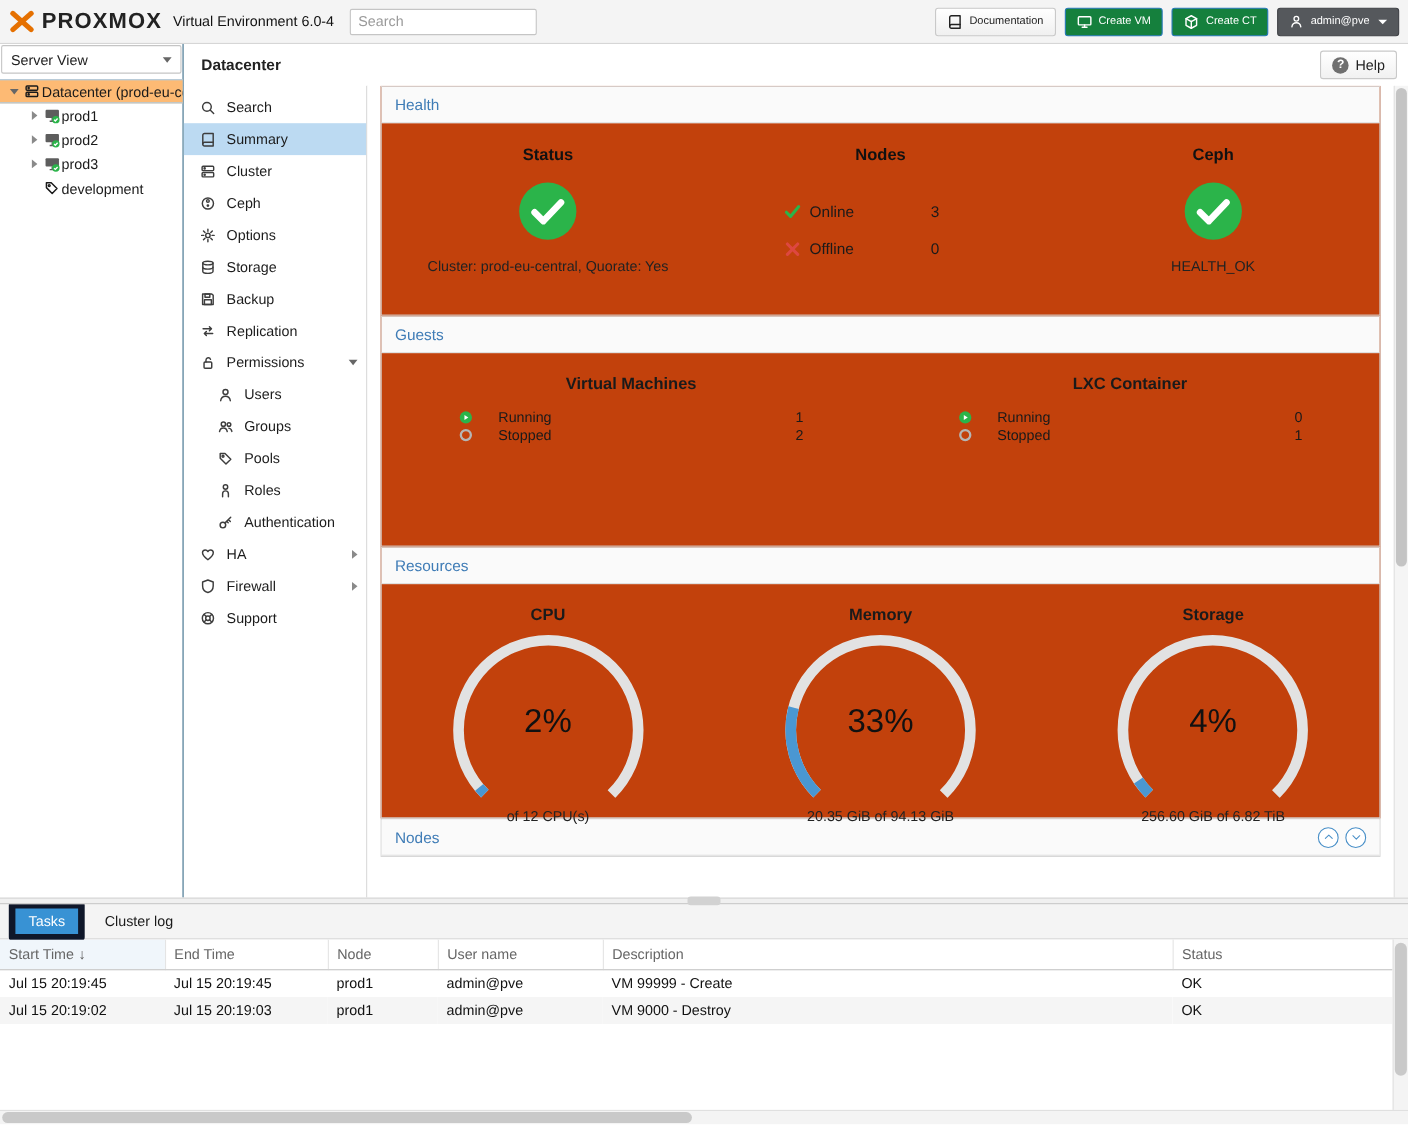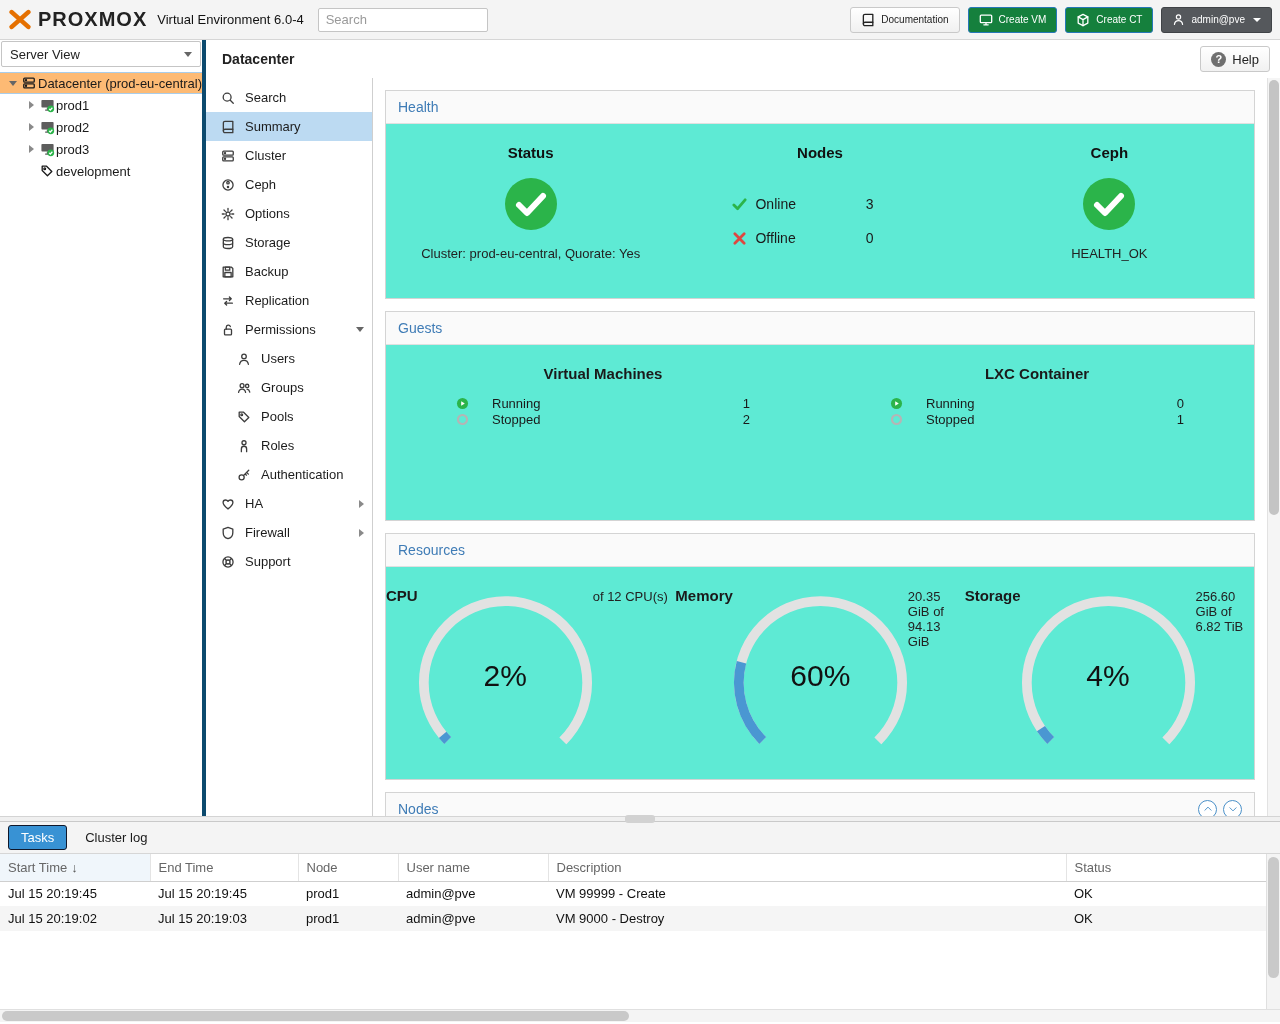--- a/index.html
+++ b/index.html
@@ -16,21 +16,21 @@
   .global-search::placeholder { color:#9a9a9a; }
   .hdr-spacer { flex:1; }
   .hdr-btn { display:inline-flex; align-items:center; gap:6px; height:26px; padding:0 10px; border-radius:3px; font-size:10px; cursor:pointer; margin-left:8px; white-space:nowrap; }
   .btn-light { background:linear-gradient(#ffffff,#f0f0f0); border:1px solid #c9c9c9; color:#222; }
   .btn-blue { background:#15803d; border:1px solid #2678b8; color:#fff; }
   .btn-dark { background:#55585c; border:1px solid #404347; color:#fff; }
   .caret-down-w { width:0; height:0; border-left:4px solid transparent; border-right:4px solid transparent; border-top:4px solid #fff; margin-left:2px; }
 
   
   #main-row { display:flex; height:776px; }
-  #tree-panel { width:206px; border-right:4px solid #0c4a6e; background:#fff; display:flex; flex-direction:column; }
+  #tree-panel { width:167px; border-right:1px solid #0c4a6e; background:#fff; display:flex; flex-direction:column; }
   .view-combo { height:26px; margin:1px; border:1px solid #c5c5c5; border-radius:2px; background:#fff; display:flex; align-items:center; padding:0 8px; justify-content:space-between; font-size:13px; color:#222; cursor:pointer; }
   .tri-down { width:0; height:0; border-left:4px solid transparent; border-right:4px solid transparent; border-top:5px solid #666; }
   .tri-right { width:0; height:0; border-top:4px solid transparent; border-bottom:4px solid transparent; border-left:5px solid #8a8a8a; }
   .tree { padding-top:4px; }
   .tree-row { height:22px; display:flex; align-items:center; white-space:nowrap; overflow:hidden; cursor:pointer; font-size:13px; }
   .tree-row .exp { width:14px; display:flex; justify-content:center; flex:none; }
   .tree-row .t-ic { width:18px; display:flex; justify-content:center; flex:none; }
   .tree-row.lvl1 { padding-left:6px; }
   .tree-row.lvl2 { padding-left:24px; }
   .tree-row.selected { background:#fdba74; border-top:1px solid #a9cdea; border-bottom:1px solid #a9cdea; }
@@ -44,21 +44,21 @@
   #content-row { flex:1; display:flex; min-height:0; }
   #menu-panel { width:167px; border-right:1px solid #cfcfcf; background:#fff; padding-top:5px; overflow:hidden; }
   .menu-item { height:29px; display:flex; align-items:center; gap:9px; padding:0 8px 0 14px; font-size:13px; color:#1c1c1c; cursor:pointer; white-space:nowrap; }
   .menu-item.child { padding-left:30px; }
   .menu-item.active { background:#bcdaf2; }
   .mi-icon { width:16px; display:flex; justify-content:center; color:#3d3d3d; flex:none; }
   .mi-right { margin-left:auto; }
 
   #content-wrap { flex:1; display:flex; min-width:0; }
   #content-scroll { flex:1; background:#fff; padding:0 12px; overflow:hidden; }
-  .panel { border:1px solid #d4d4d4; margin-top:12px; background:#5eead4; }
+  .panel { border:1px solid #d4d4d4; background:#c2410c; }
   .panel-hd { height:33px; background:#fafafa; border-bottom:1px solid #e0e0e0; display:flex; align-items:center; padding:0 12px; }
   .panel-hd .p-title { color:#3f7cb6; font-size:14px; }
   .panel-tools { margin-left:auto; display:flex; gap:6px; }
   .circle-btn { width:19px; height:19px; border:1px solid #4a90c8; border-radius:50%; display:flex; align-items:center; justify-content:center; color:#4a90c8; cursor:pointer; background:#fff; }
 
   
   .health-body { height:174px; display:flex; }
   .h-col { flex:1; display:flex; flex-direction:column; align-items:center; padding-top:20px; }
   .h-title { font-size:15px; font-weight:bold; color:#111; }
   .h-col .big-check { margin-top:16px; }
@@ -69,41 +69,41 @@
 
   
   .guests-body { height:175px; display:flex; }
   .g-half { flex:1; padding:20px 70px 0; }
   .g-title { text-align:center; font-size:15px; font-weight:bold; margin-bottom:13px; }
   .g-row { display:flex; align-items:center; gap:23px; height:16px; font-size:13px; }
   .g-val { margin-left:auto; }
 
   
   .res-body { height:212px; display:flex; }
-  .r-col { flex:1; display:flex; flex-direction:row; padding-top:20px; }
+  .r-col { flex:1; display:flex; flex-direction:column; align-items:center; padding-top:20px; }
   .r-title { font-size:15px; font-weight:bold; }
   .gauge-wrap { position:relative; width:175px; height:156px; margin-top:8px; }
   .g-track, .g-value { fill:none; stroke-width:10; transform:rotate(135deg); transform-origin:100px 100px; }
   .g-track { stroke:#e2e2e2; stroke-dasharray:395.8 527.8; }
   .g-value { stroke:#4a97d2; stroke-dasharray:0 527.8; }
   .gauge-pct { position:absolute; left:0; right:0; top:50%; transform:translateY(-42%); text-align:center; font-size:30px; color:#111; }
   .r-caption { font-size:13px; color:#222; margin-top:2px; }
 
   
   #content-vscroll { width:13px; background:#f5f5f5; border-left:1px solid #e2e2e2; position:relative; }
   #content-vscroll .thumb { position:absolute; left:1px; right:1px; top:2px; height:59%; background:#c4c4c4; border-radius:6px; }
 
   
   #splitter { height:6px; background:#f0f0f0; border-top:1px solid #d4d4d4; border-bottom:1px solid #c9c9c9; position:relative; cursor:row-resize; }
   #splitter .grip { position:absolute; left:50%; top:-2px; transform:translateX(-50%); width:30px; height:8px; background:#d2d2d2; border-radius:3px; }
 
   
   #bottom-panel { height:200px; display:flex; flex-direction:column; background:#fff; }
   #task-tabbar { height:32px; background:#f4f4f4; border-bottom:1px solid #d6d6d6; display:flex; align-items:center; padding:0 8px; gap:18px; }
-  .task-tab-active { background:#3892d4; border:1px solid #0f172a; color:#fff; border-radius:3px; padding:4px 12px; font-size:13px; cursor:pointer; }
+  .task-tab-active { background:#3892d4; border:6px solid #0f172a; color:#fff; border-radius:3px; padding:4px 12px; font-size:13px; cursor:pointer; }
   .task-tab { color:#1a1a1a; font-size:13px; cursor:pointer; }
   #task-area { flex:1; display:flex; min-height:0; }
   #task-table-wrap { flex:1; overflow:hidden; }
   table.tasks { width:100%; border-collapse:collapse; table-layout:fixed; }
   table.tasks th { height:27px; font-weight:normal; color:#666; text-align:left; padding:0 8px; border-right:1px solid #e4e4e4; border-bottom:1px solid #cfcfcf; background:#fff; font-size:13px; white-space:nowrap; cursor:pointer; }
   table.tasks th.sorted { background:#f0f6fb; }
   table.tasks td { height:25px; padding:0 8px; font-size:13px; color:#111; white-space:nowrap; overflow:hidden; }
   table.tasks tbody tr:nth-child(even) { background:#f5f5f5; }
   table.tasks tbody tr { cursor:pointer; }
   .sort-arrow { color:#555; margin-left:4px; }
@@ -544,21 +544,21 @@
                 </div>
                 <span class="r-caption">of 12 CPU(s)</span>
               </div>
               <div class="r-col">
                 <span class="r-title">Memory</span>
                 <div class="gauge-wrap">
                   <svg viewBox="10 10 180 160" width="175" height="156">
                     <circle class="g-track" cx="100" cy="100" r="84"></circle>
                     <circle class="g-value" cx="100" cy="100" r="84" style="stroke-dasharray: 87.0849, 527.788;"></circle>
                   </svg>
-                  <div class="gauge-pct">60%</div>
+                  <div class="gauge-pct">33%</div>
                 </div>
                 <span class="r-caption">20.35 GiB of 94.13 GiB</span>
               </div>
               <div class="r-col">
                 <span class="r-title">Storage</span>
                 <div class="gauge-wrap">
                   <svg viewBox="10 10 180 160" width="175" height="156">
                     <circle class="g-track" cx="100" cy="100" r="84"></circle>
                     <circle class="g-value" cx="100" cy="100" r="84" style="stroke-dasharray: 15.8336, 527.788;"></circle>
                   </svg>

